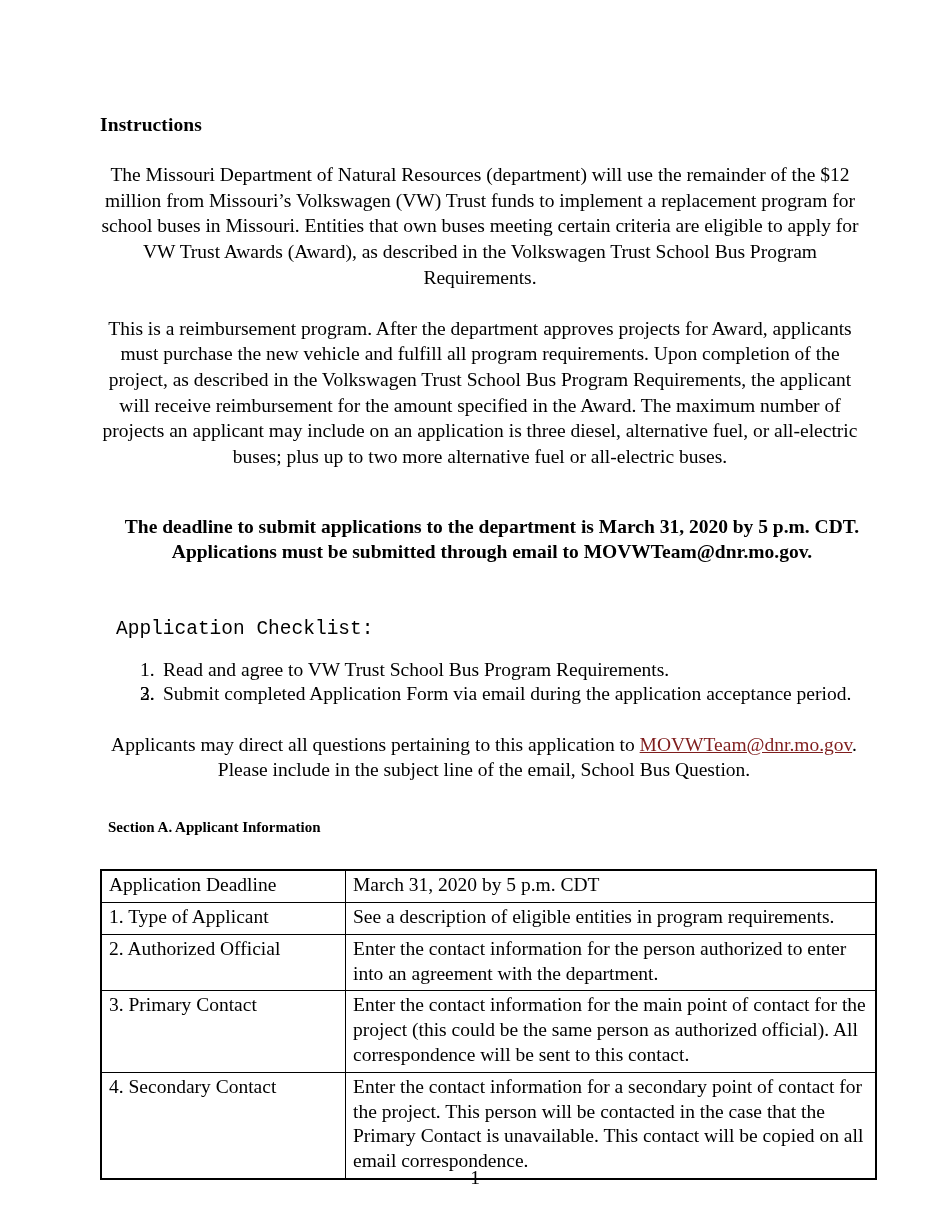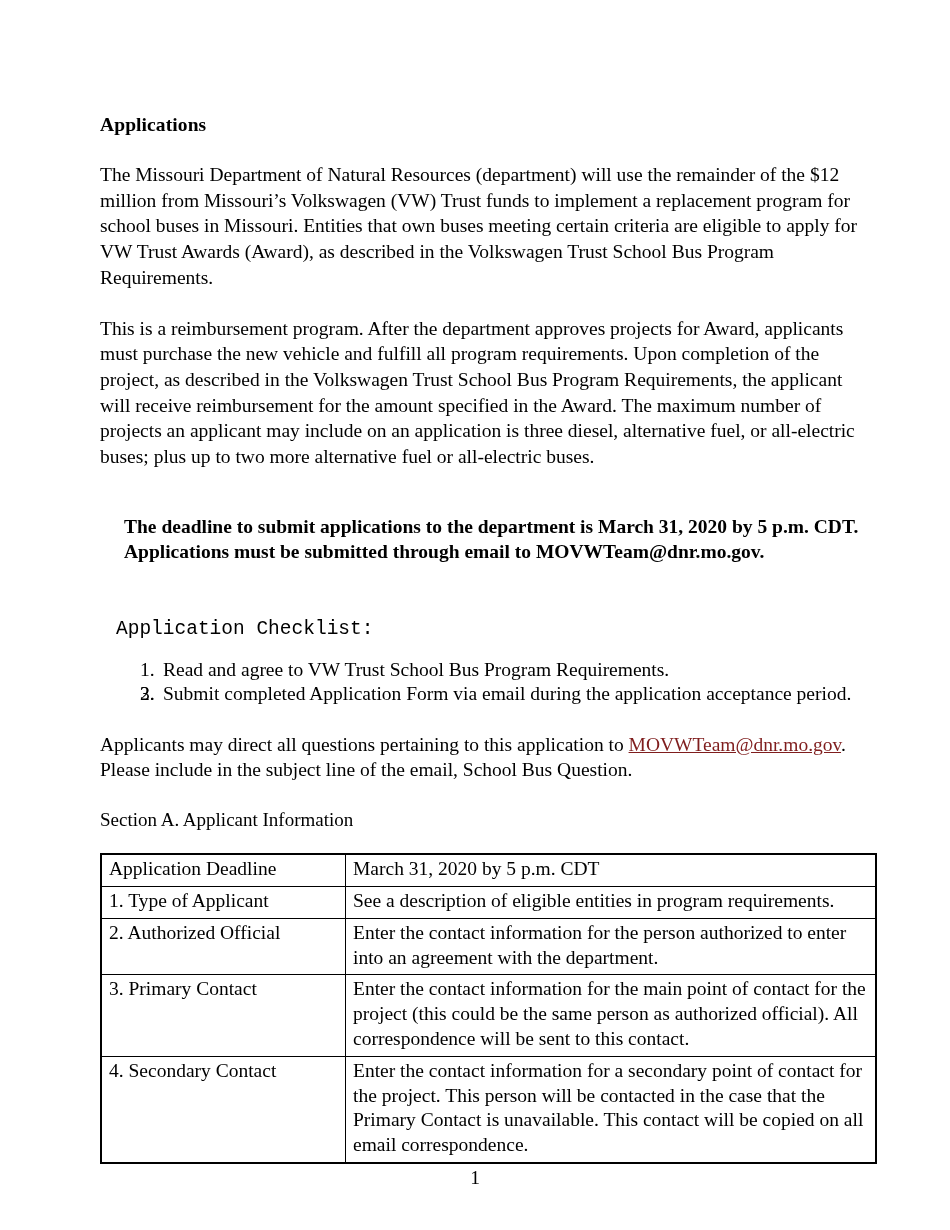--- a/index.html
+++ b/index.html
@@ -39,21 +39,21 @@
     padding: 0;
     line-height: 23px;
     letter-spacing: 0.1px;
   }
 
   p.para {
     font-size: 19.5px;
     line-height: 25.7px;
     margin: 0;
     padding: 0;
-    text-align: left;
+    text-align: center;
   }
 
   .gap-sm { height: 26px; }
   .gap-md { height: 25px; }
   .gap-lg { height: 44px; }
   .gap-xl { height: 36px; }
 
   p.para.bold {
     font-weight: bold;
     line-height: 25.5px;
@@ -87,23 +87,23 @@
     text-align: left;
   }
 
   a.maillink {
     color: #7f1d1d;
     text-decoration: underline;
   }
 
   
   h2.section-heading {
-    font-size: 19px;
-    font-weight: normal;
-    margin: 0;
+    font-size: 15px;
+    font-weight: bold;
+    margin: 8px;
     padding: 0;
     line-height: 23px;
   }
 
   
   table.apptable {
     border-collapse: collapse;
     width: 744px;
     margin: 0;
     table-layout: fixed;
@@ -134,21 +134,21 @@
     line-height: 24px;
   }
 </style>
 </head>
 <body>
 
 <div class="page">
 
   <div class="content">
 
-    <h1 class="heading">Applications</h1>
+    <h1 class="heading">Instructions</h1>
 
     <div class="gap-sm"></div>
 
     <p class="para">The Missouri Department of Natural Resources (department) will use the remainder of the $12 million from Missouri’s Volkswagen (VW) Trust funds to implement a replacement program for school buses in Missouri. Entities that own buses meeting certain criteria are eligible to apply for VW Trust Awards (Award), as described in the Volkswagen Trust School Bus Program Requirements.</p>
 
     <div class="gap-md"></div>
 
     <p class="para">This is a reimbursement program. After the department approves projects for Award, applicants must purchase the new vehicle and fulfill all program requirements. Upon completion of the project, as described in the Volkswagen Trust School Bus Program Requirements, the applicant will receive reimbursement for the amount specified in the Award. The maximum number of projects an applicant may include on an application is three diesel, alternative fuel, or all-electric buses; plus up to two more alternative fuel or all-electric buses.</p>
 
     <div class="gap-lg"></div>

